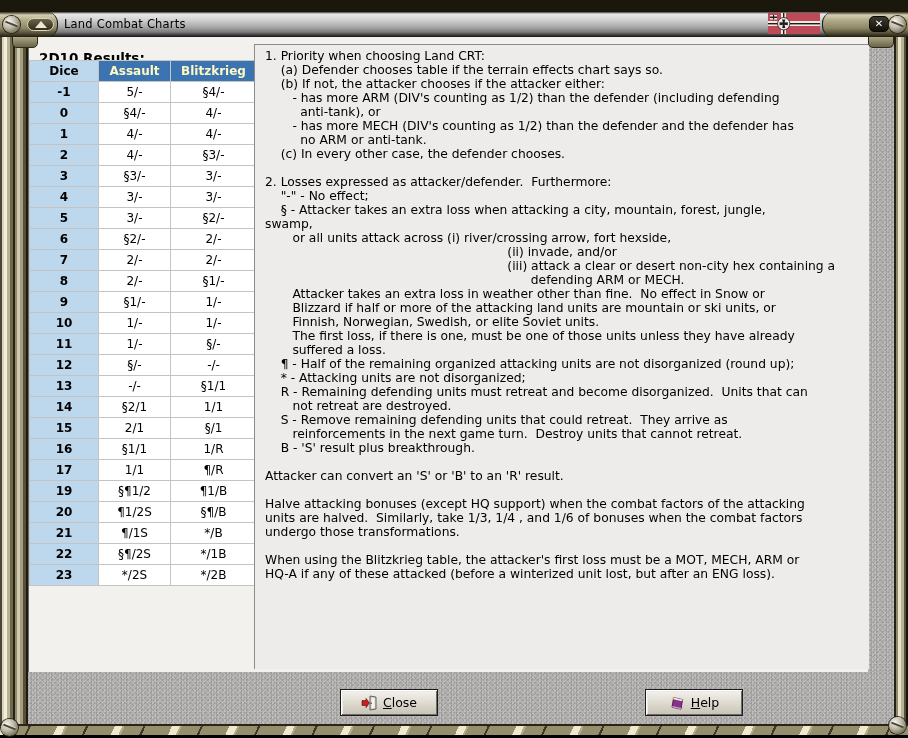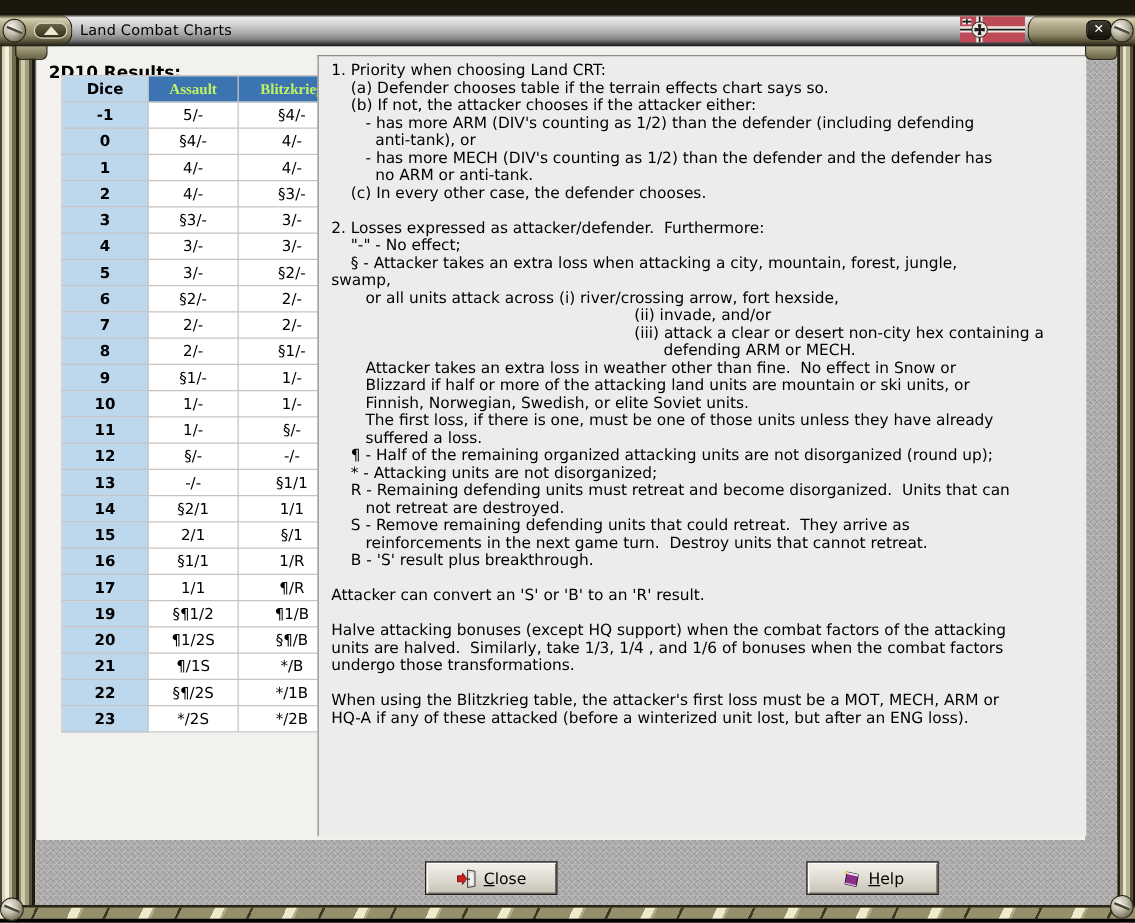--- a/index.html
+++ b/index.html
@@ -101,51 +101,51 @@
   }
 
   
   .content {
     position:absolute; left:28px; top:24px; width:840px; height:648px; z-index:6;
     background:#f2f1ee; border-left:1px solid #6b6b6b;
   }
   .heading { position:absolute; left:10px; top:26px; font-size:13.5px; font-weight:bold; color:#000; }
 
   table.results {
-    position:absolute; left:20px; top:36px; border-collapse:collapse;
+    position:absolute; left:0; top:36px; border-collapse:collapse;
     font-size:12px; color:#000; background:#fff;
     border:1px solid #9a9a9a;
   }
   table.results th, table.results td {
     border:1px solid #c4c4c4; text-align:center; padding:0;
     height:20px; line-height:20px;
   }
   table.results th { font-size:12px; font-weight:bold; height:20px; }
   th.col-dice  { width:69px; background:#bdd7ec; color:#000; }
-  th.col-blue  { background:#3b74b0; color:#bef264;font-family:Liberation Serif, serif; }
+  th.col-blue  { background:#3b74b0; color:#fef9c3; }
   th.col-assault { width:72px; }
   th.col-blitz { width:86px; border-left:1px solid #e8eef5; }
   td.dice-cell { background:#bdd7ec; font-weight:bold; }
   td.result-cell { background:#ffffff; }
 
   .notes-panel {
     position:absolute; left:225px; top:20px; width:615px; height:625px;
     background:#edecea;
     border-top:1px solid #8c8c8c; border-left:1px solid #8c8c8c;
     padding:4px 6px 0 10px; overflow:hidden;
   }
   .notes-text {
     white-space:pre-wrap; font-size:12.3px; line-height:14px; color:#000;
     font-family:"DejaVu Sans","Liberation Sans",sans-serif;
   }
 
   
   .footer-band { position:absolute; left:28px; top:672px; width:866px; height:52px; z-index:8; }
   .win-btn {
-    position:absolute; width:106px; height:27px; z-index:20;
+    position:absolute; width:98px; height:27px; z-index:20;
     background:linear-gradient(180deg,#f5f3ee 0%,#ddd9cf 55%,#c6c1b4 100%);
     border:1px solid #1c1c1c;
     box-shadow:inset 1px 1px 0 #ffffff, inset -1px -1px 0 #6f6b60, inset 2px 2px 0 #eceae2;
     display:flex; align-items:center; justify-content:center; gap:6px;
     font-family:"DejaVu Sans","Liberation Sans",sans-serif; font-size:12.5px; color:#000;
     cursor:pointer; padding:0;
   }
   .btn-label { display:inline-block; }
   .btn-label::first-letter { text-decoration:underline; }
   .btn-close { left:340px; top:689px; }

